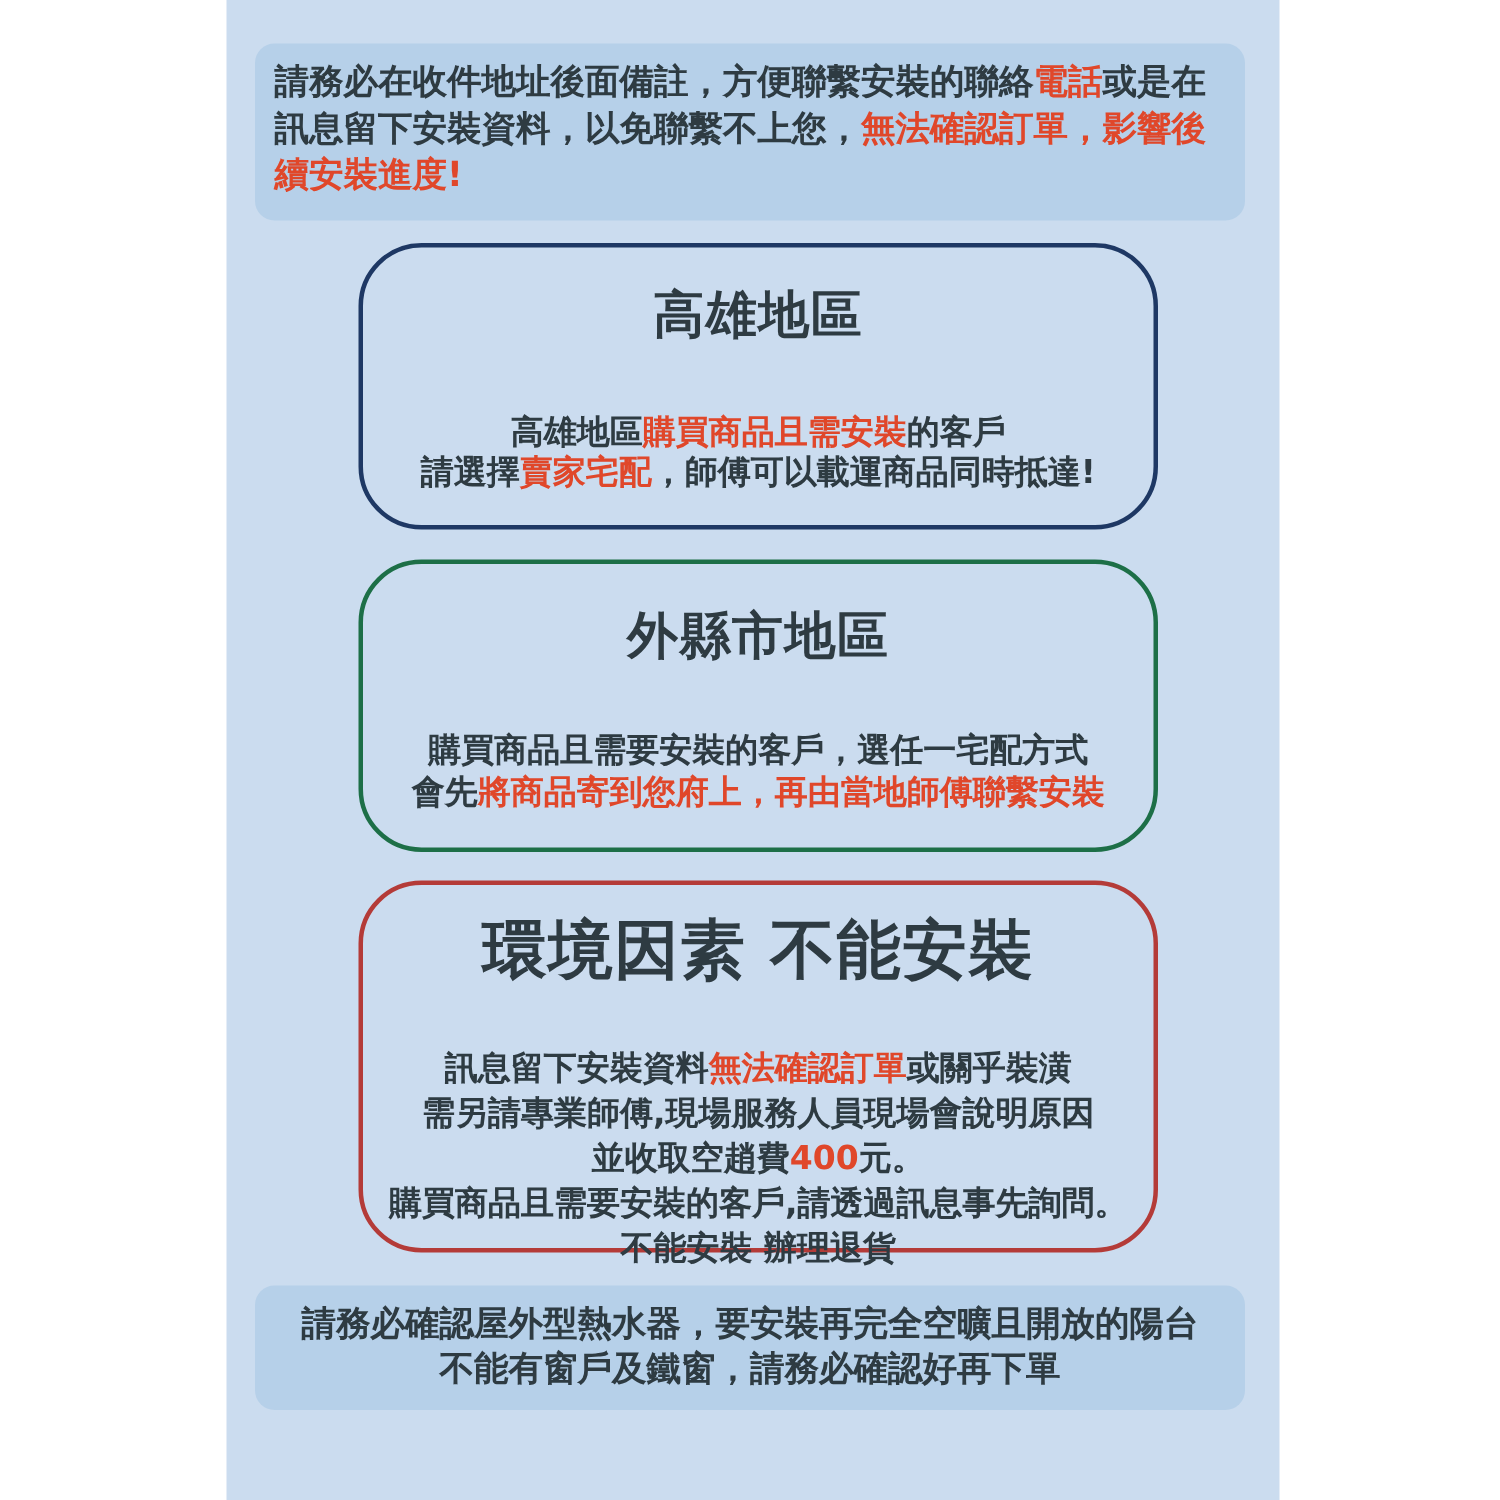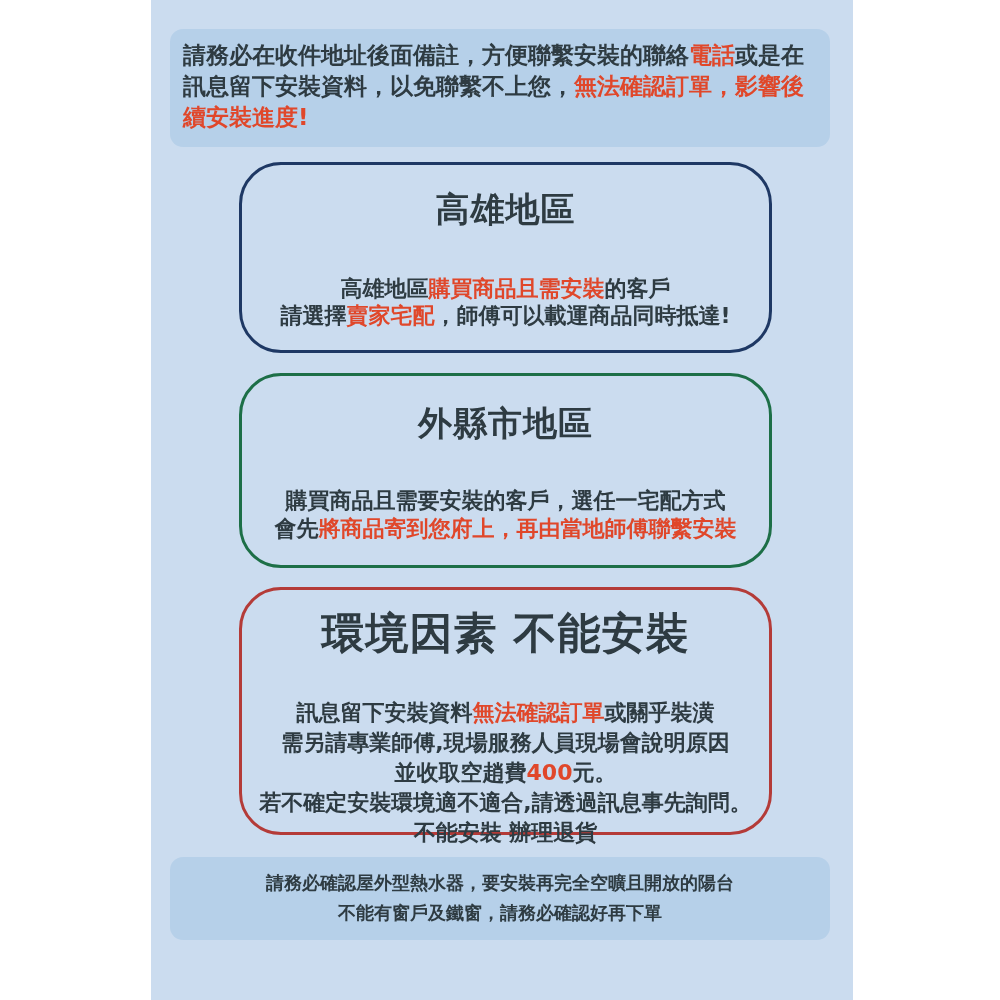--- a/index.html
+++ b/index.html
@@ -15,21 +15,21 @@
   .note{
     position:absolute;left:170px;width:660px;box-sizing:border-box;
     background:var(--note-bg);color:var(--ink);font-weight:600;border-radius:13px;
   }
   .note-top{
     top:29px;height:118px;padding:11px 13px 0 13px;
     font-size:23px;line-height:31px;text-align:left;
   }
   .note-bottom{
     top:857px;height:83px;padding-top:11px;
-    font-size:18px;line-height:30px;text-align:center;
+    font-size:23px;line-height:30px;text-align:center;
   }
   .rbox{
     position:absolute;left:239px;width:533px;box-sizing:border-box;
     border:3px solid var(--ink);border-radius:42px;
     text-align:center;color:var(--ink);background:transparent;
   }
   .box-kaohsiung{top:162px;height:191px;border-color:var(--navy);}
   .box-other{top:373px;height:195px;border-color:var(--green);}
   .box-env{top:587px;height:248px;border-color:var(--red-border);}
   .rbox .title{font-size:34px;font-weight:700;letter-spacing:1px;}
@@ -68,21 +68,21 @@
       <div><span>會先</span><span class="red">將商品寄到您府上，再由當地師傅聯繫安裝</span></div>
     </div>
 </div>
 
 <div class="rbox box-env">
   <div class="title">環境因素 不能安裝</div>
   <div class="body">
       <div><span>訊息留下安裝資料</span><span class="red">無法確認訂單</span><span>或關乎裝潢</span></div>
       <div><span>需另請專業師傅,現場服務人員現場會說明原因</span></div>
       <div><span>並收取空趙費</span><span class="red">400</span><span>元。</span></div>
-      <div><span>若不確定安裝環境適不適合,請透過訊息事先詢問。</span></div>
+      <div><span>購買商品且需要安裝的客戶,請透過訊息事先詢問。</span></div>
       <div><span>不能安裝 辦理退貨</span></div>
     </div>
 </div>
 
 <div class="note note-bottom">
     <div><span>請務必確認屋外型熱水器，要安裝再完全空曠且開放的陽台</span></div>
     <div><span>不能有窗戶及鐵窗，請務必確認好再下單</span></div>
   </div>
 
 </body></html>

